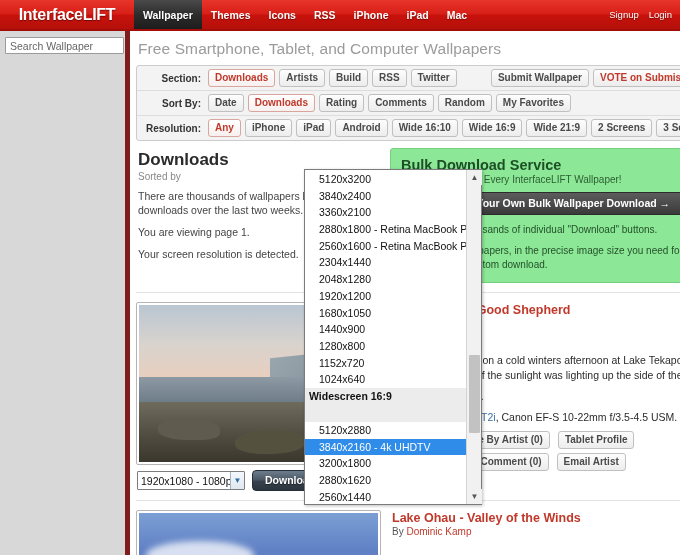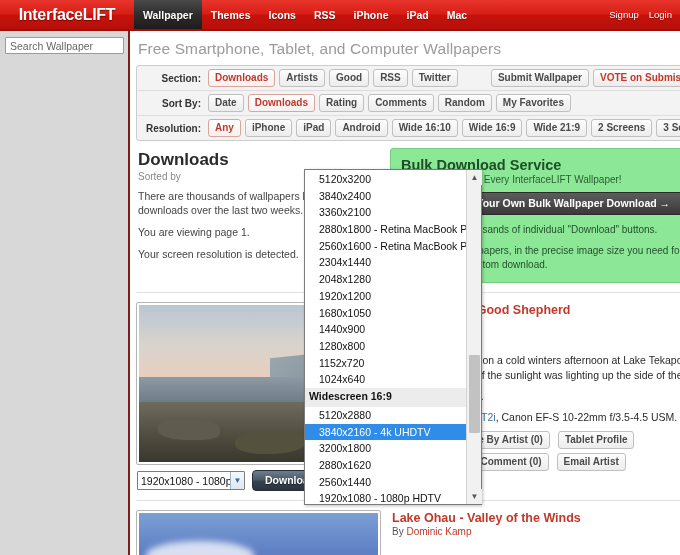--- a/index.html
+++ b/index.html
@@ -57,21 +57,21 @@
     text-decoration: none;
     text-shadow: 0 1px 1px rgba(0,0,0,.4);
   }
 
   
   .frame { display: flex; height: 524px; }
 
   .leftcol {
     width: 130px;
     background: #d8d8d8;
-    border-right: 2px solid #7f1d1d;
+    border-right: 5px solid #7f1d1d;
     padding: 6px 5px 0 5px;
   }
   .searchbox {
     width: 119px;
     height: 17px;
     border: 1px solid #9b9b9b;
     background: #fff;
     font-family: "Liberation Sans", sans-serif;
     font-size: 10.5px;
     color: #555;
@@ -323,21 +323,21 @@
   .dd-item {
     height: 16.7px;
     line-height: 16.7px;
     padding-left: 14px;
     font-size: 10.5px;
     color: #111;
     white-space: nowrap;
   }
   .dd-item.sel { background: #2f8ce8; color: #fff; }
   .dd-group {
-    height: 19px;
+    height: 34px;
     line-height: 16.7px;
     padding-left: 4px;
     font-size: 10.5px;
     font-weight: bold;
     color: #111;
     background: #ececec;
   }
   .dd-scroll {
     width: 15px;
     background: #f1f1f1;
@@ -389,21 +389,21 @@
   <div class="rightcol">
 
     <div class="pagetitle">Free Smartphone, Tablet, and Computer Wallpapers</div>
 
     <div class="filterpanel">
 
       <div class="filterrow">
         <span class="filterlabel">Section:</span>
         <a class="btn sel">Downloads</a>
         <a class="btn">Artists</a>
-        <a class="btn">Good</a>
+        <a class="btn">Build</a>
         <a class="btn">RSS</a>
         <a class="btn">Twitter</a>
         <a class="btn spacer">Submit Wallpaper</a>
         <a class="btn vote">VOTE on Submissions!</a>
       </div>
 
       <div class="filterrow">
         <span class="filterlabel">Sort By:</span>
         <a class="btn">Date</a>
         <a class="btn sel">Downloads</a>

